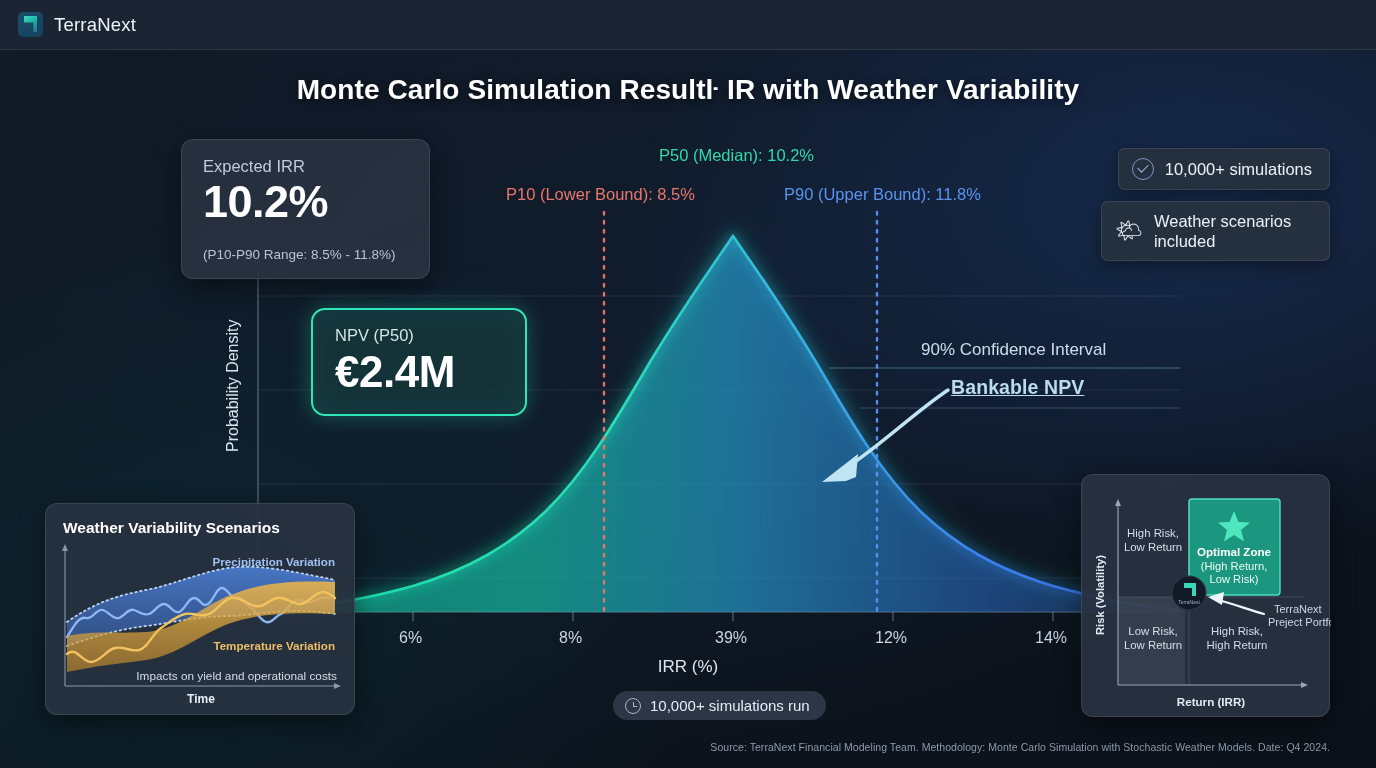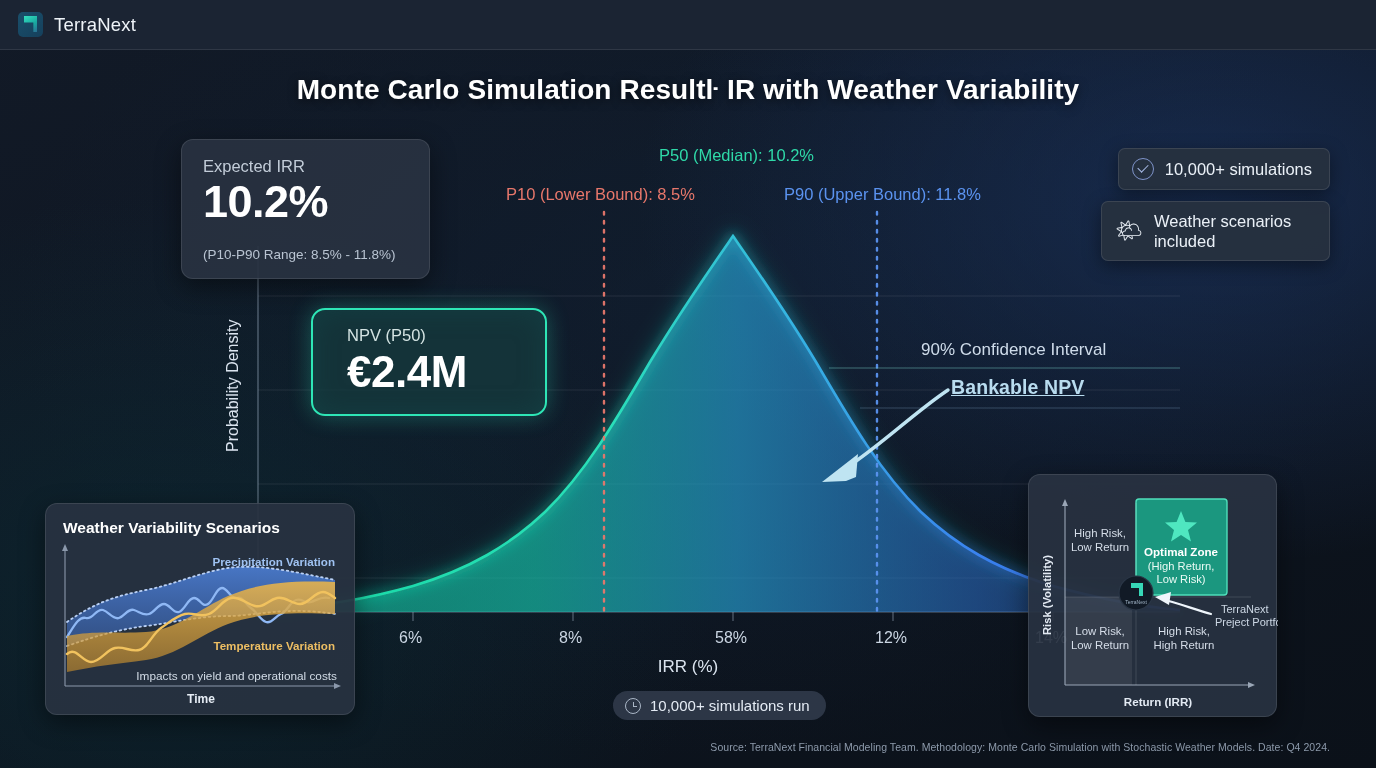--- a/index.html
+++ b/index.html
@@ -56,21 +56,21 @@
   }
 
   
   #irr-card{ left:181px; top:139px; width:249px; padding:17px 20px 16px 21px; }
   #irr-card .lbl{ font-size:16.5px; color:#c2ccd8; margin-bottom:2px; }
   #irr-card .big{ font-size:45px; font-weight:bold; color:#fff; line-height:1.08; letter-spacing:-.5px; }
   #irr-card .rng{ font-size:13.5px; color:#b9c4d2; margin-top:20px; }
 
   
   #npv-card{
-    left:311px; top:308px; width:236px; padding:16px 20px 18px 34px;
+    left:311px; top:308px; width:216px; padding:16px 20px 18px 22px;
     border-radius:14px;
     background:rgba(22,58,62,.78);
     border:2px solid #2ee6b6;
     box-shadow:0 0 22px rgba(45,220,180,.33), inset 0 0 28px rgba(20,90,90,.30);
   }
   #npv-card .lbl{ font-size:16.5px; color:#d4e4e3; margin-bottom:3px; }
   #npv-card .big{ font-size:44px; font-weight:bold; color:#fff; line-height:1.1; letter-spacing:-.5px; }
 
   
   .pill{
@@ -126,21 +126,21 @@
 
   
   #footnote{ position:absolute; right:46px; top:741px; font-size:10.5px; color:#8d9aab; z-index:20;
              letter-spacing:.05px; }
 
   
   #weather-inset{ left:45px; top:503px; width:310px; height:212px; padding:0; }
   #weather-inset .wtitle{ position:absolute; left:17px; top:15px; font-size:15.5px; font-weight:bold; color:#fff; }
 
   
-  #quad-inset{ left:1028px; top:474px; width:249px; height:243px; }
+  #quad-inset{ left:1081px; top:474px; width:249px; height:243px; }
 </style>
 </head>
 <body>
 
 <div id="stage">
 
   <svg id="plot" viewBox="0 0 1376 718">
     <defs>
       <linearGradient id="fillG" x1="0" y1="0" x2="1" y2="0">
         <stop offset="0%" stop-color="#12b894" stop-opacity=".62"></stop>
@@ -199,21 +199,21 @@
 
     <line x1="829" y1="318" x2="1180" y2="318" stroke="#7fd8cf" stroke-opacity=".45" stroke-width="1.2"></line>
     <line x1="860" y1="358" x2="1180" y2="358" stroke="#8fb6d8" stroke-opacity=".30" stroke-width="1.2"></line>
 
     <path fill="none" stroke="#bfe4f2" stroke-width="3.4" stroke-linecap="round" d="M948,340 C915,362 880,396 846,418"></path>
     <polygon fill="#bfe4f2" points="822,432 858,404 856,427 846,431"></polygon>
   </svg>
 
   <div class="tick" style="left:399px;top:629px;">6%</div>
   <div class="tick" style="left:559px;top:629px;">8%</div>
-  <div class="tick" style="left:715px;top:629px;">58%</div>
+  <div class="tick" style="left:715px;top:629px;">39%</div>
   <div class="tick" style="left:875px;top:629px;">12%</div>
   <div class="tick" style="left:1035px;top:629px;">14%</div>
   <div id="ax-title">IRR (%)</div>
   <div id="ay-title">Probability Density</div>
 
   <div id="chart-title">Monte Carlo Simulation Resultŀ IR with Weather Variability</div>
 
   <div class="plabel" id="lbl-p50">P50 (Median): 10.2%</div>
   <div class="plabel" id="lbl-p10">P10 (Lower Bound): 8.5%</div>
   <div class="plabel" id="lbl-p90">P90 (Upper Bound): 11.8%</div>

